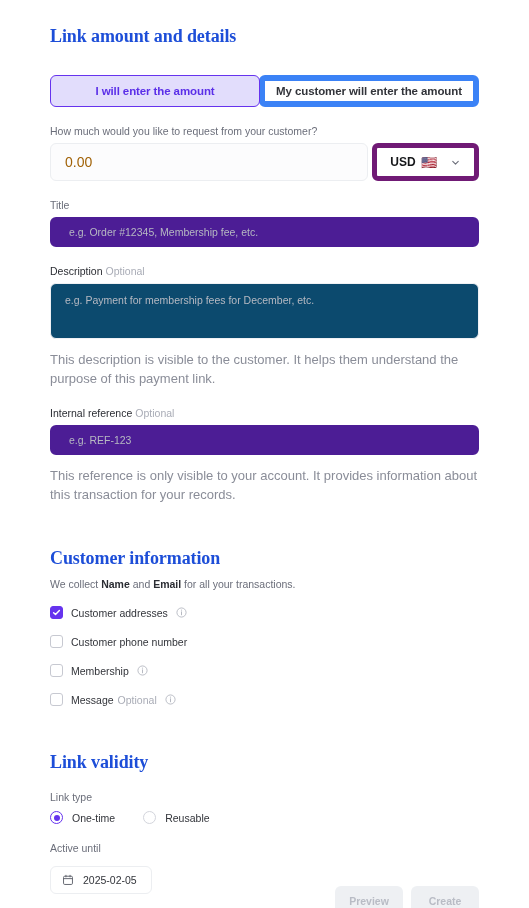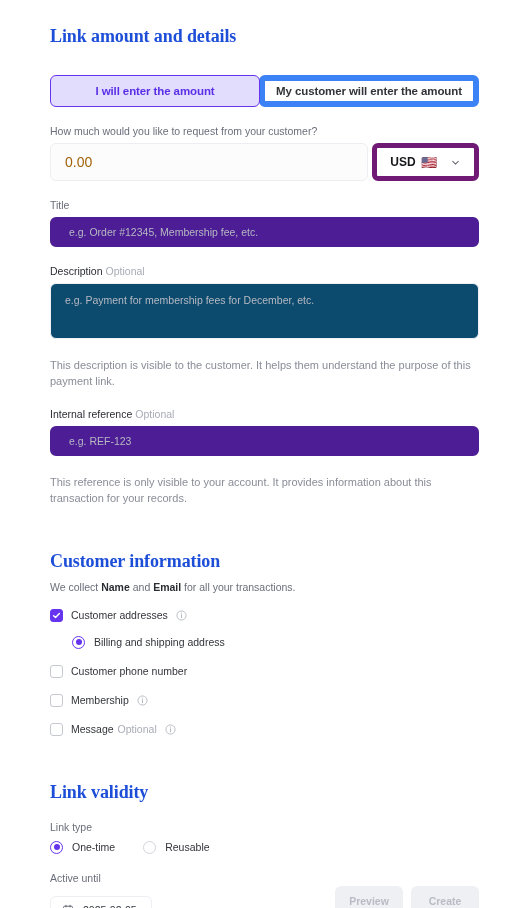--- a/index.html
+++ b/index.html
@@ -143,23 +143,23 @@
     height: 56px;
     border: 1px solid #f0f1f4;
     border-radius: 6px;
     background: #0c4a6e;
     padding: 10px 14px;
     font-size: 10.5px;
     color: #b6b9c2;
   }
 
   .helper {
-    font-size: 11px;
+    font-size: 13px;
     color: #8a8d98;
-    margin-top: 19px;
+    margin-top: 12px;
     line-height: 1.45;
   }
 
   
   .cust-section { margin-top: 44px; }
   .cust-sub {
     font-size: 10.5px;
     color: #6b6e7a;
     margin-top: 9px;
   }
@@ -348,24 +348,20 @@
       <span class="info-icon">
         <svg width="11" height="11" viewBox="0 0 12 12" fill="none">
           <circle cx="6" cy="6" r="5" stroke="#b6b9c2" stroke-width="1"></circle>
           <path d="M6 5.2V8.4" stroke="#b6b9c2" stroke-width="1.1" stroke-linecap="round"></path>
           <circle cx="6" cy="3.4" r="0.65" fill="#b6b9c2"></circle>
         </svg>
       </span>
     </div>
 
     <div class="radio-group">
-      <div class="radio-row">
-        <span class="radio selected"></span>
-        <span class="radio-label">Billing and shipping address</span>
-      </div>
     </div>
 
     <div class="check-row">
       <span class="checkbox"></span>
       <span class="check-label">Customer phone number</span>
     </div>
 
     <div class="check-row">
       <span class="checkbox"></span>
       <span class="check-label">Membership</span>

